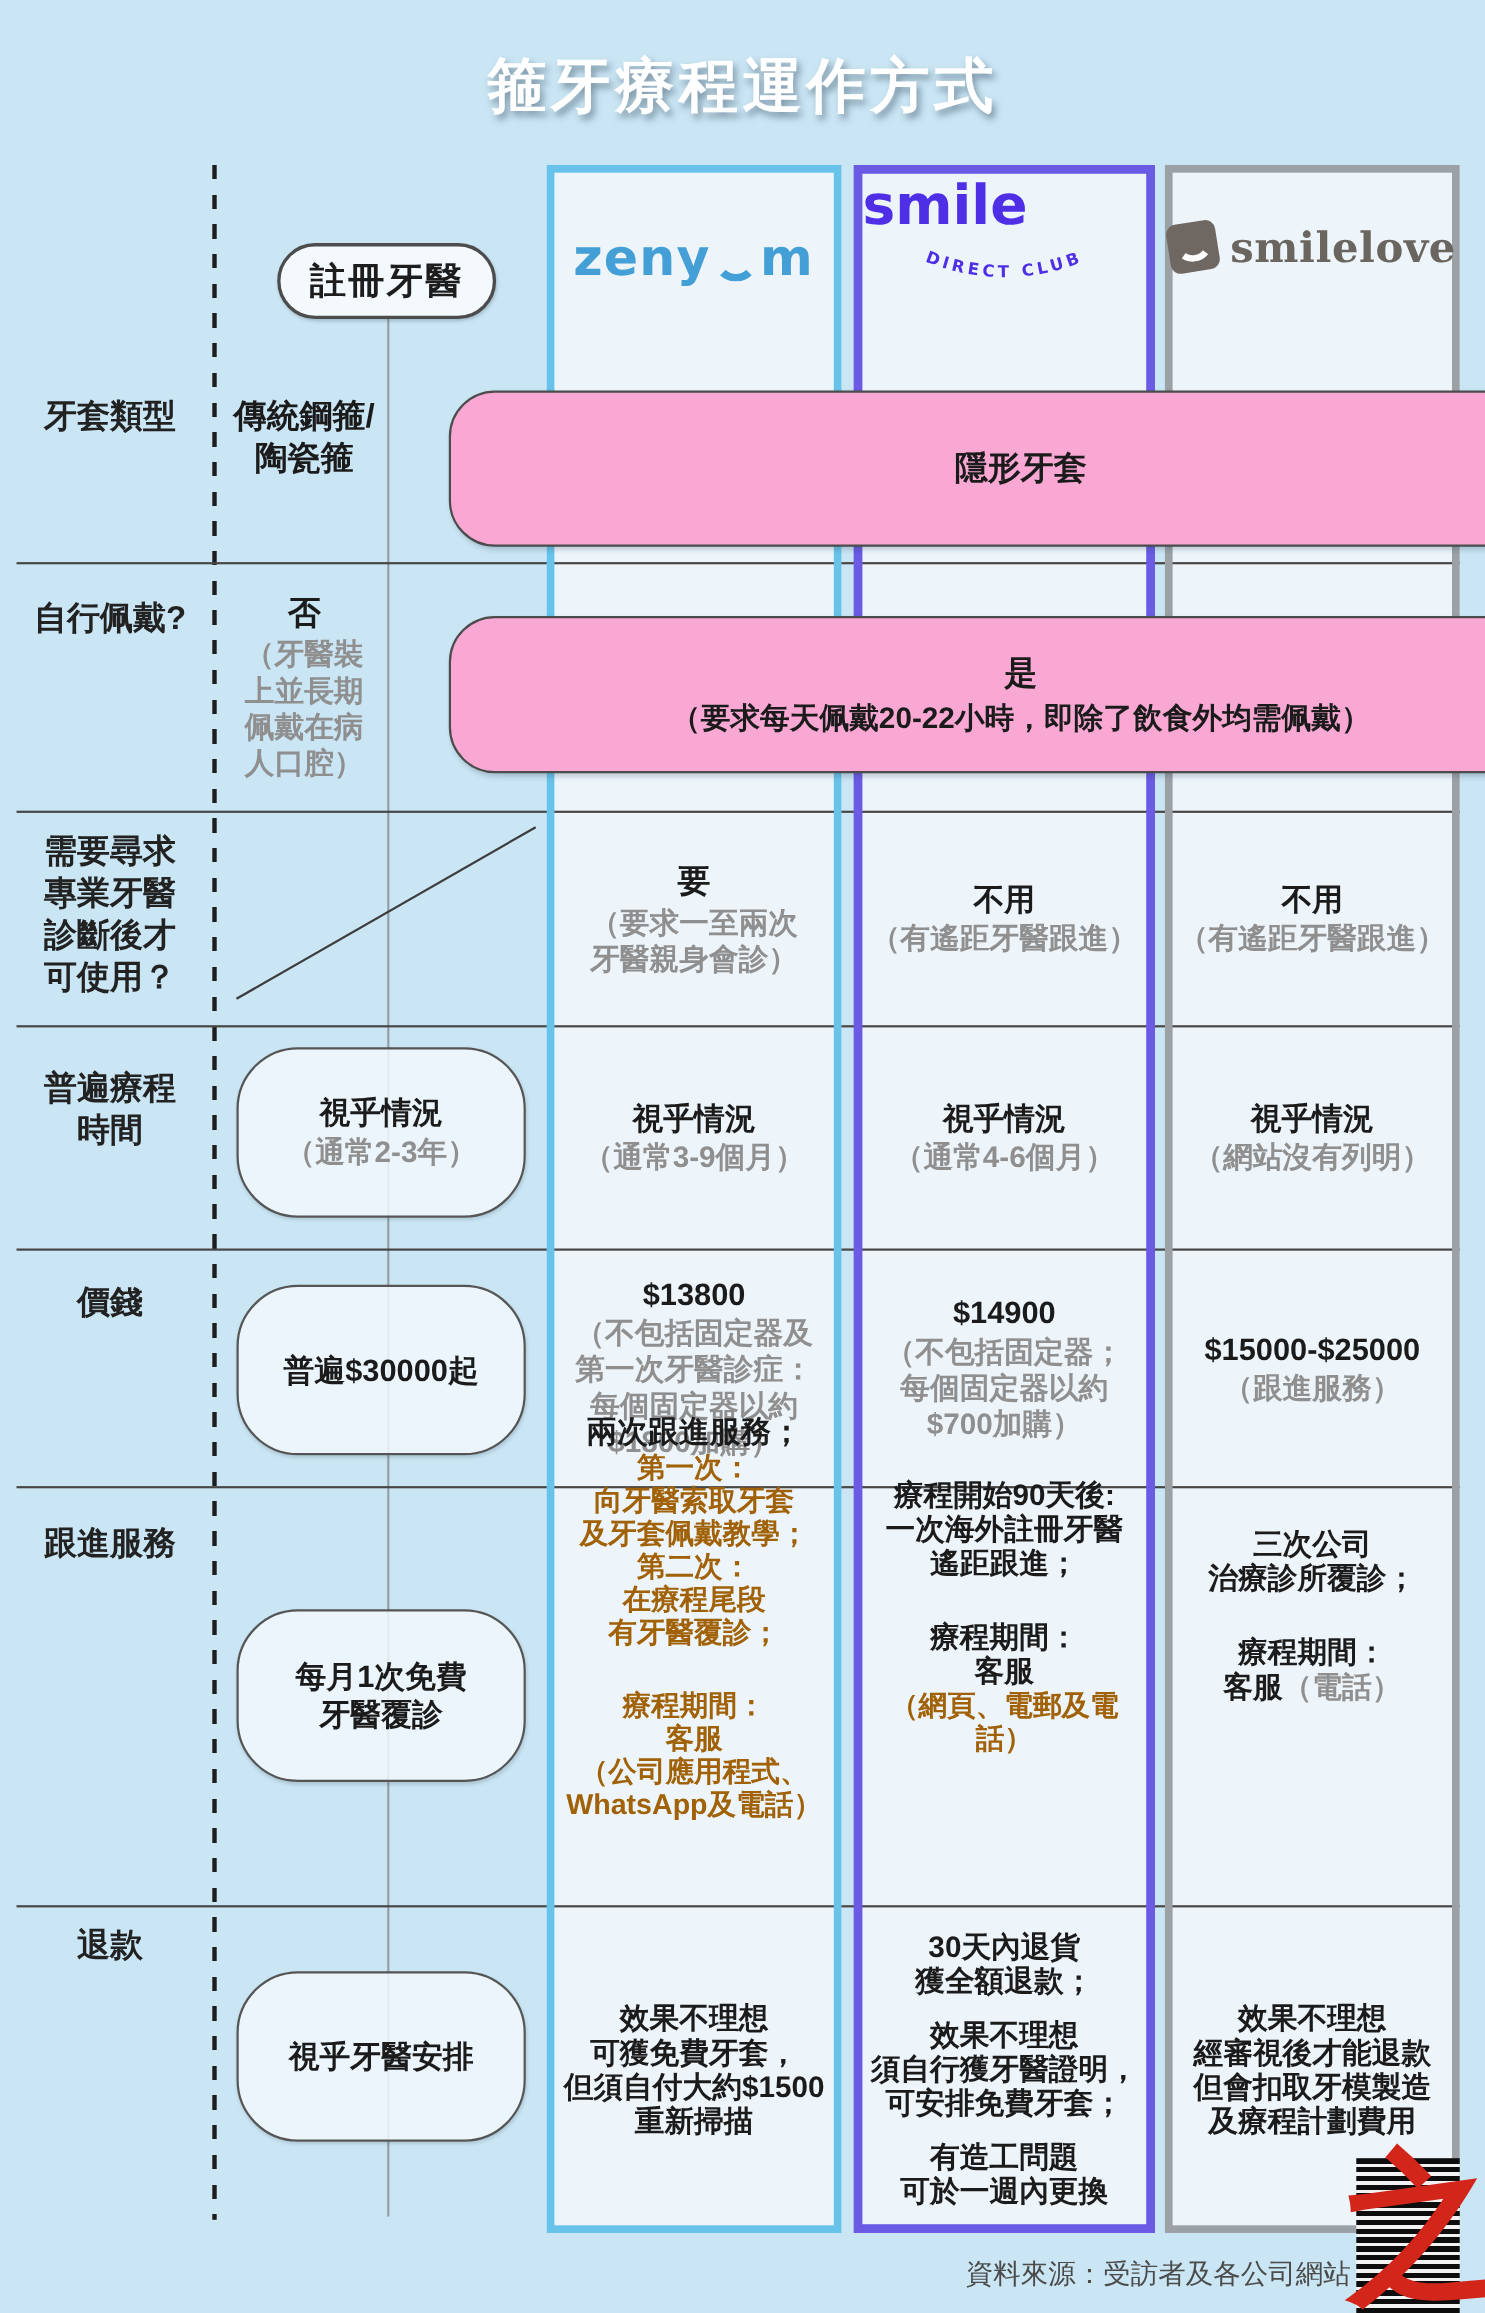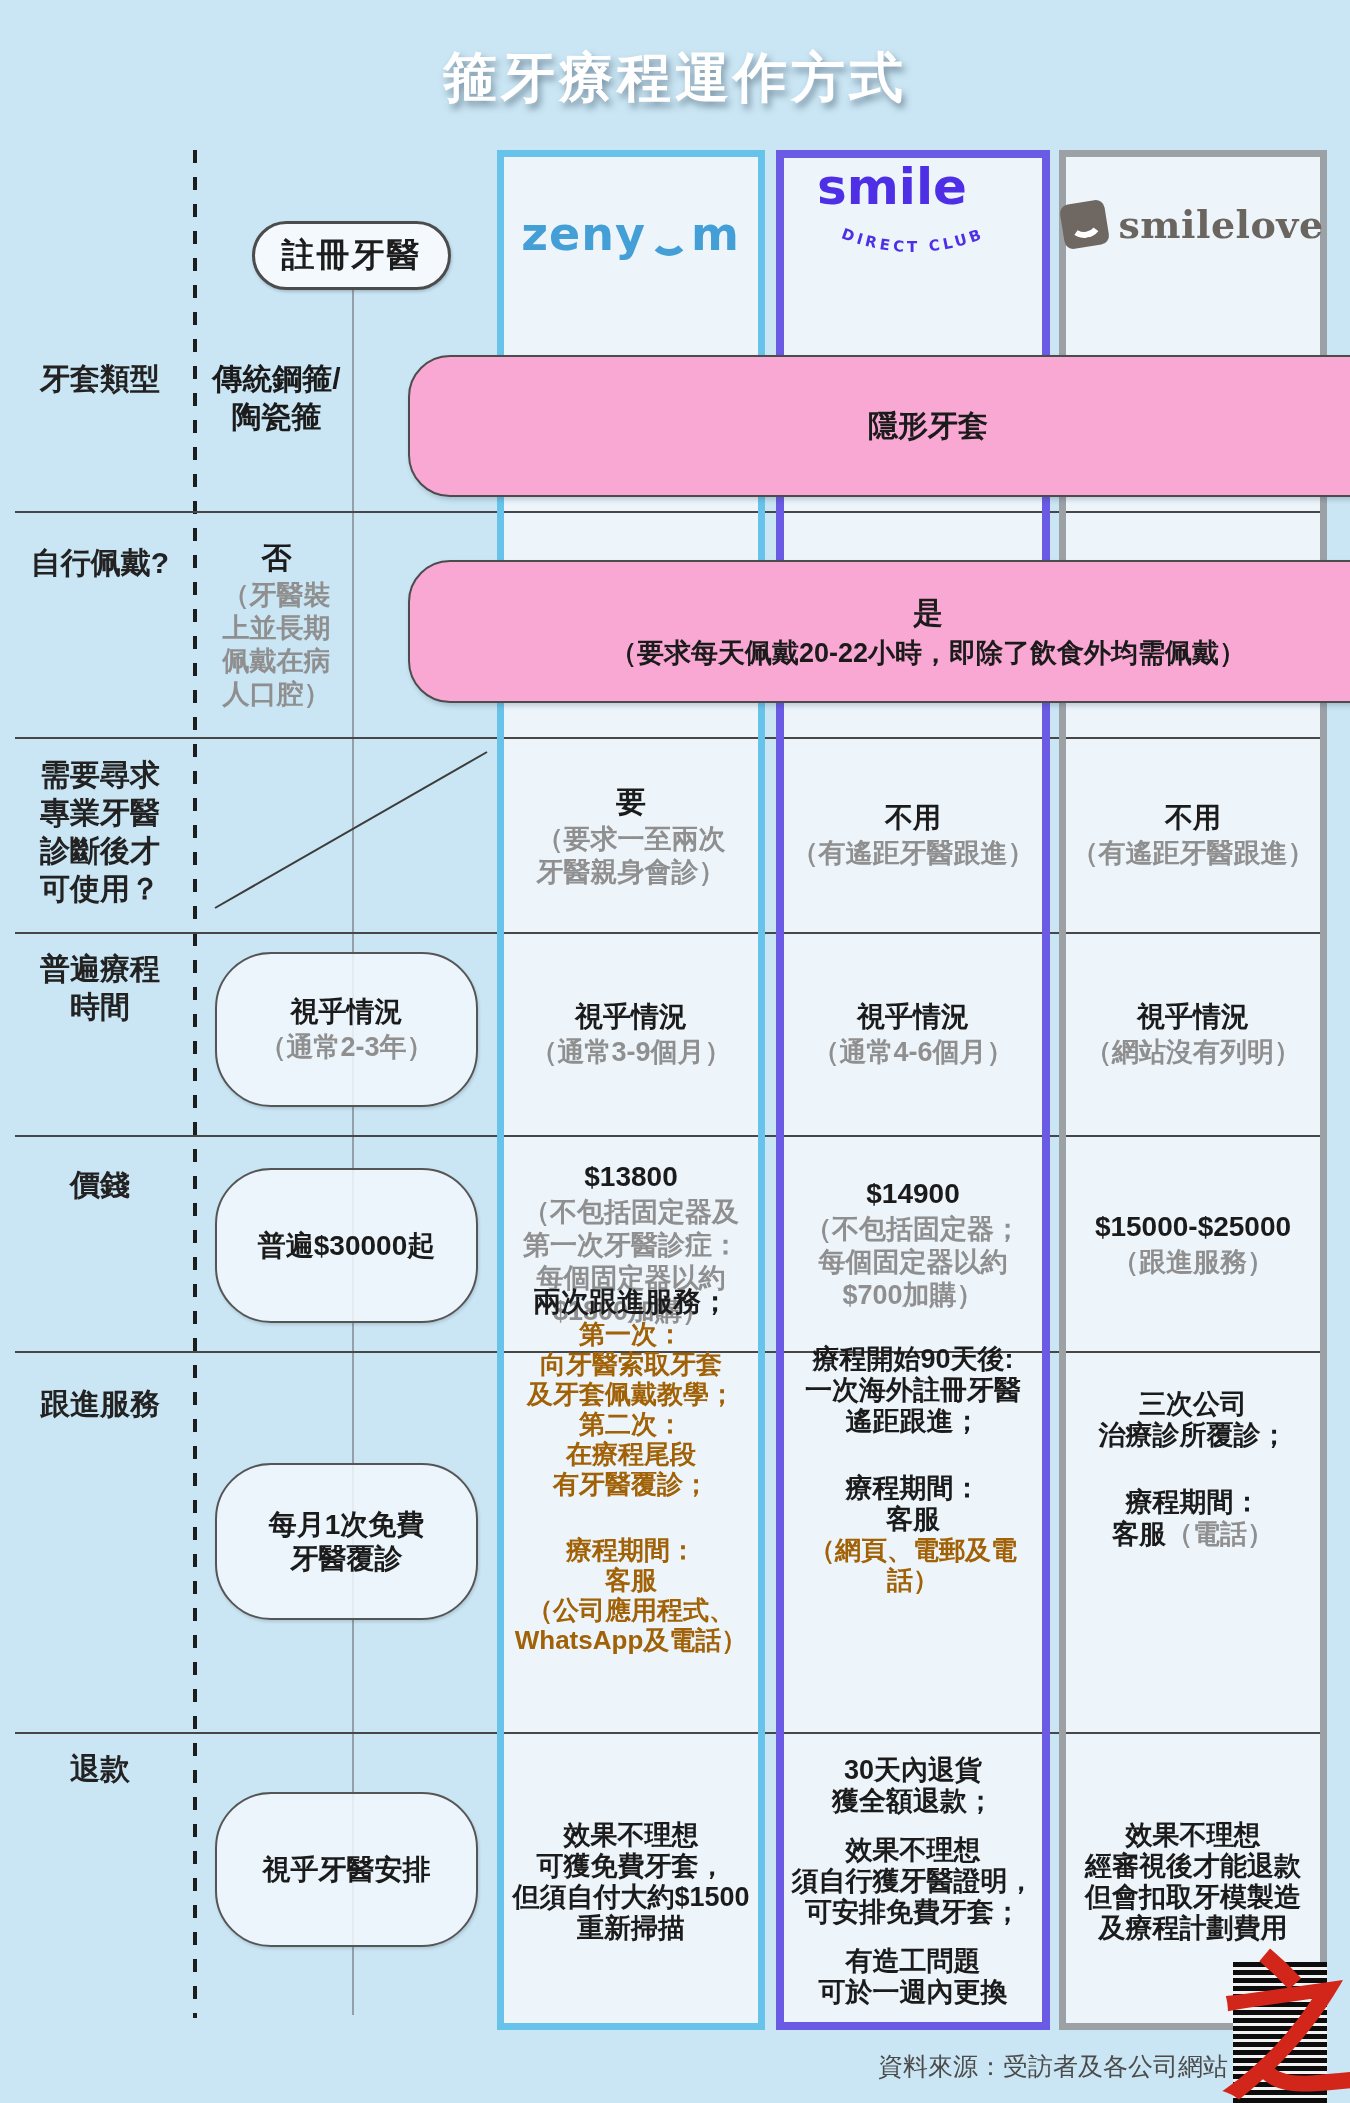--- a/index.html
+++ b/index.html
@@ -28,21 +28,21 @@
   
   .pill{position:absolute;left:252px;top:221px;width:199px;height:69px;box-sizing:border-box;
     border:3px solid #4c4c4c;border-radius:35px;background:#f3f9fd;z-index:4;
     display:flex;align-items:center;justify-content:center;font-size:33px;font-weight:bold;
     color:#1d1d1d;letter-spacing:2px;box-shadow:1px 2px 3px rgba(50,70,90,.25);}
   .logo-zen{position:absolute;left:504px;top:192px;width:253px;height:84px;z-index:4;
     display:flex;align-items:center;justify-content:center;
     font-size:46px;font-weight:bold;color:#449fd6;letter-spacing:1px;font-family:"DejaVu Sans",sans-serif;}
   .smile-u{display:inline-block;width:26px;height:24px;border:7px solid transparent;
     border-bottom-color:#449fd6;border-radius:50%;margin:0 2px 0 3px;transform:translateY(3px);}
-  .logo-sdc{position:absolute;left:784px;top:160px;width:216px;height:135px;z-index:4;text-align:center;}
+  .logo-sdc{position:absolute;left:784px;top:160px;width:216px;height:135px;z-index:4;}
   .sdc-word{font-size:50px;font-weight:bold;color:#4e2fe6;line-height:54px;font-family:"DejaVu Sans",sans-serif;}
   .logo-sl{position:absolute;left:1062px;top:188px;width:262px;height:72px;z-index:4;
     display:flex;align-items:center;justify-content:center;gap:11px;}
   .sl-icon{width:45px;height:45px;background:#6f6862;border-radius:9px;transform:rotate(-9deg);
     display:flex;align-items:center;justify-content:center;}
   .sl-smile{width:22px;height:20px;border:6px solid transparent;border-bottom-color:#ffffff;
     border-radius:50%;transform:translateY(-3px);}
   .sl-word{font-family:"DejaVu Serif",serif;font-size:38px;font-weight:600;color:#6b6560;letter-spacing:0.5px;}
 
   
@@ -55,21 +55,21 @@
   
   .dbox{position:absolute;left:215px;width:263px;box-sizing:border-box;background:rgba(240,247,252,.86);
     border:2px solid #555;border-radius:56px;z-index:3;display:flex;flex-direction:column;
     align-items:center;justify-content:center;text-align:center;box-shadow:1px 2px 3px rgba(50,70,90,.18);}
   .dbx4{top:952px;height:155px;} .dbx5{top:1168px;height:155px;}
   .dbx6{top:1463px;height:157px;} .dbx7{top:1792px;height:155px;}
 
   
   .rlabel{position:absolute;left:10px;width:180px;text-align:center;z-index:2;
     font-size:30px;font-weight:bold;color:#222;line-height:38px;white-space:pre-line;}
-  .rl1{top:360px}.rl2{top:544px}.rl3{top:756px}.rl4{top:950px}.rl5{top:1166px}.rl6{top:1385px}.rl7{top:1750px}
+  .rl1{top:360px}.rl2{top:544px}.rl3{top:756px}.rl4{top:971px}.rl5{top:1166px}.rl6{top:1385px}.rl7{top:1750px}
 
   
   .cell{position:absolute;z-index:4;display:flex;flex-direction:column;align-items:center;
     justify-content:center;text-align:center;}
   .cd{left:200px;width:153px;}
   .cz{left:506px;width:250px;}
   .cs{left:786px;width:254px;}
   .cl{left:1068px;width:250px;}
   .r1{top:283px;height:229px;} .r2{top:512px;height:226px;} .r3{top:738px;height:195px;}
   .r4{top:933px;height:203px;} .r5{top:1136px;height:216px;}

